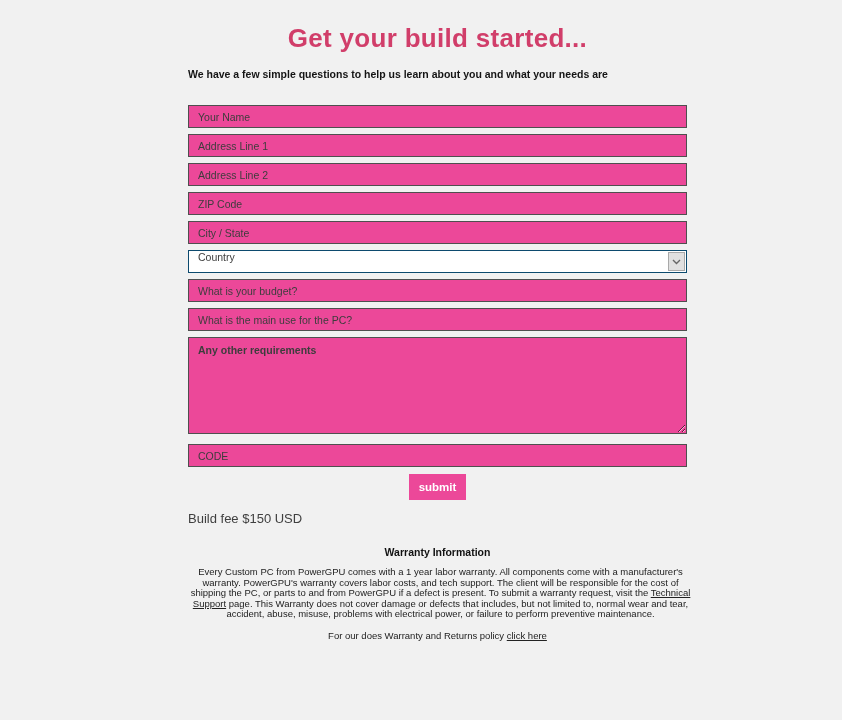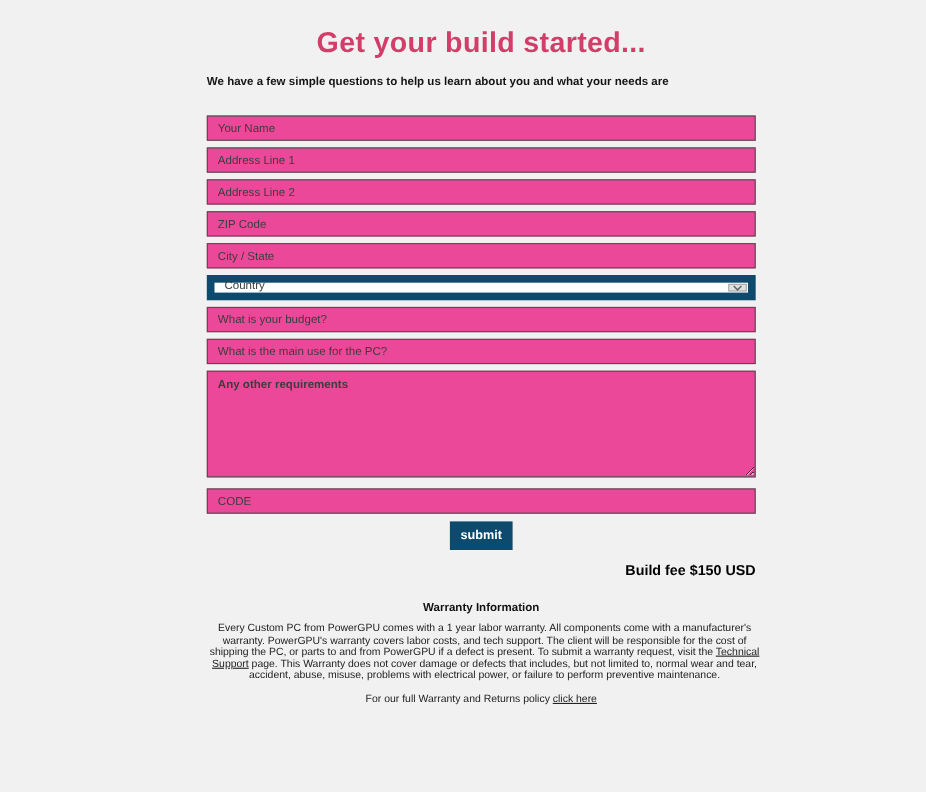--- a/index.html
+++ b/index.html
@@ -31,48 +31,48 @@
     background: #ec4899;
     padding: 0 9px;
     font-family: inherit; font-size: 10.5px; color: #333;
     outline: none;
   }
   input::placeholder, textarea::placeholder { color: #3d3d3d; opacity: 1; }
 
   .select-field {
     position: relative; width: 100%; height: 23px;
     margin: 0 0 6px 0;
-    border: 7px solid #0c4a6e; background: #ffffff;
-    display: flex; align-items: flex-end;
+    border: 1px solid #0c4a6e; background: #ffffff;
+    display: flex; align-items: flex-start;
     padding: 0 9px; font-size: 10.5px; color: #3d3d3d;
     cursor: default;
   }
   .select-arrow-box {
     position: absolute; top: 1px; right: 1px; bottom: 1px; width: 17px;
     background: #e0e0e0; border: 1px solid #a9a9a9;
     display: flex; align-items: center; justify-content: center;
   }
 
   textarea.text-field {
     height: 97px; padding-top: 6px; line-height: 13px;
     resize: both; margin-bottom: 10px; font-weight: bold;
   }
 
   .submit-btn {
     display: block; margin: 7px auto 0;
     min-width: 54px; height: 26px; padding: 0 10px;
-    background: #0c4a6e; color: #ffffff;
+    background: #ec4899; color: #ffffff;
     border: none; border-radius: 0;
     font-family: inherit; font-size: 11.5px; font-weight: 700;
     cursor: pointer;
   }
 
   .build-fee {
-    margin: 11px 0 0; text-align: right;
-    font-size: 13px; font-weight: 700; color: #000000;
+    margin: 11px 0 0; text-align: left;
+    font-size: 13px; font-weight: 400; color: #404040;
   }
   .warranty-heading {
     margin: 20px 0 0; text-align: center;
     font-size: 10.5px; font-weight: 700; color: #111;
   }
   .warranty-text {
     margin: 9px auto 0; width: 505px; text-align: center;
     font-size: 9.5px; line-height: 10.5px; color: #222;
   }
   .warranty-text a, .policy-line a { color: #222; text-decoration: underline; cursor: pointer; }
@@ -123,15 +123,15 @@
 
     <button class="submit-btn" type="submit">submit</button>
   </form>
 
   <p class="build-fee">Build fee $150 USD</p>
 
   <p class="warranty-heading">Warranty Information</p>
 
   <p class="warranty-text"><span>Every Custom PC from PowerGPU comes with a 1 year labor warranty. All components come with a manufacturer's warranty. PowerGPU's warranty covers labor costs, and tech support. The client will be responsible for the cost of shipping the PC, or parts to and from PowerGPU if a defect is present. To submit a warranty request, visit the </span><a href="#">Technical Support</a><span> page. This Warranty does not cover damage or defects that includes, but not limited to, normal wear and tear, accident, abuse, misuse, problems with electrical power, or failure to perform preventive maintenance.</span></p>
 
-  <p class="policy-line"><span>For our full Warranty and Returns policy </span><a href="#">click here</a></p>
+  <p class="policy-line"><span>For our does Warranty and Returns policy </span><a href="#">click here</a></p>
 
 </div>
 
 </body></html>

